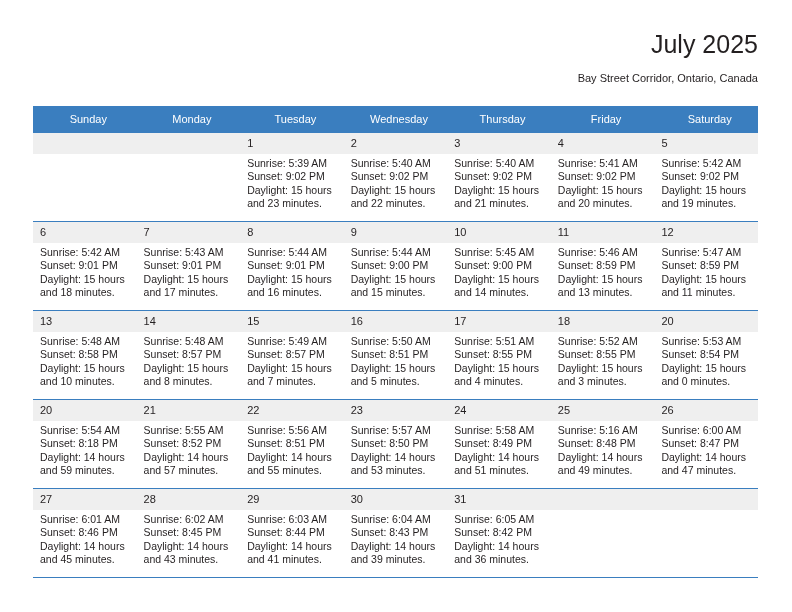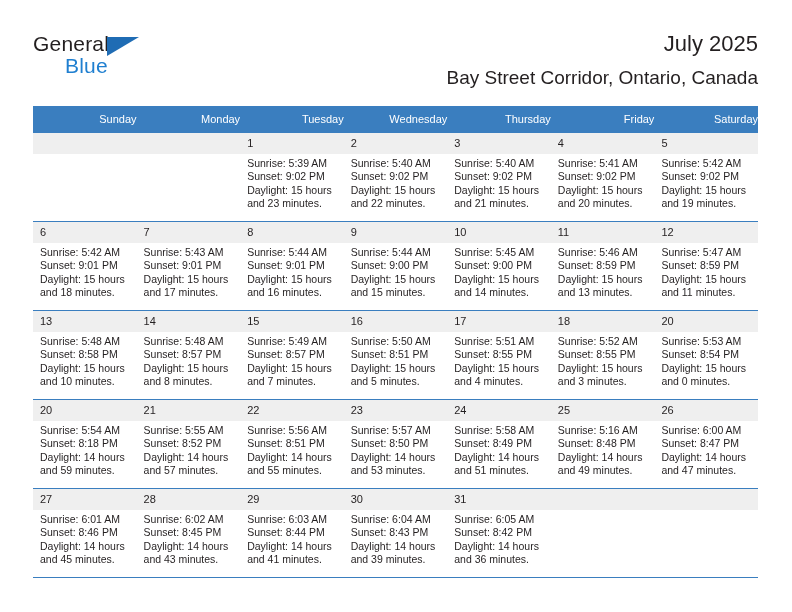--- a/index.html
+++ b/index.html
@@ -61,48 +61,48 @@
     color: #1f7fd0;
     letter-spacing: 0.2px;
   }
   .title-block {
     position: absolute;
     right: 0;
     top: 0;
     text-align: right;
   }
   .cal-title {
-    font-size: 22px;
+    font-size: 25px;
     color: #231f20;
     line-height: 32px;
     white-space: nowrap;
   }
   .cal-subtitle {
-    font-size: 19px;
+    font-size: 11px;
     color: #231f20;
     line-height: 20px;
     margin-top: 8px;
     white-space: nowrap;
   }
 
   
   .calendar {
     position: absolute;
     left: 33px;
     top: 106px;
     width: 725px;
     border-collapse: collapse;
     table-layout: fixed;
   }
   .calendar th {
     background: #3a7ebf;
     color: #ffffff;
     font-size: 11px;
     font-weight: normal;
-    text-align: right;
+    text-align: center;
     padding: 5px 0 5px 7px;
     height: 17px;
     line-height: 13px;
   }
   .calendar td {
     vertical-align: top;
     padding: 0;
     border-bottom: 1.5px solid #3a7ebf;
     height: 88px;
   }
@@ -134,25 +134,20 @@
     background: transparent;
   }
 </style>
 </head>
 <body>
 
 <div class="page">
 
   <div class="header">
 
-    <div class="logo">
-      <span class="logo-general">General</span>
-      <span class="logo-triangle"></span>
-      <span class="logo-blue">Blue</span>
-    </div>
 
     <div class="title-block">
       <div class="cal-title">July 2025</div>
       <div class="cal-subtitle">Bay Street Corridor, Ontario, Canada</div>
     </div>
 
   </div>
 
   <table class="calendar">
     <thead>

